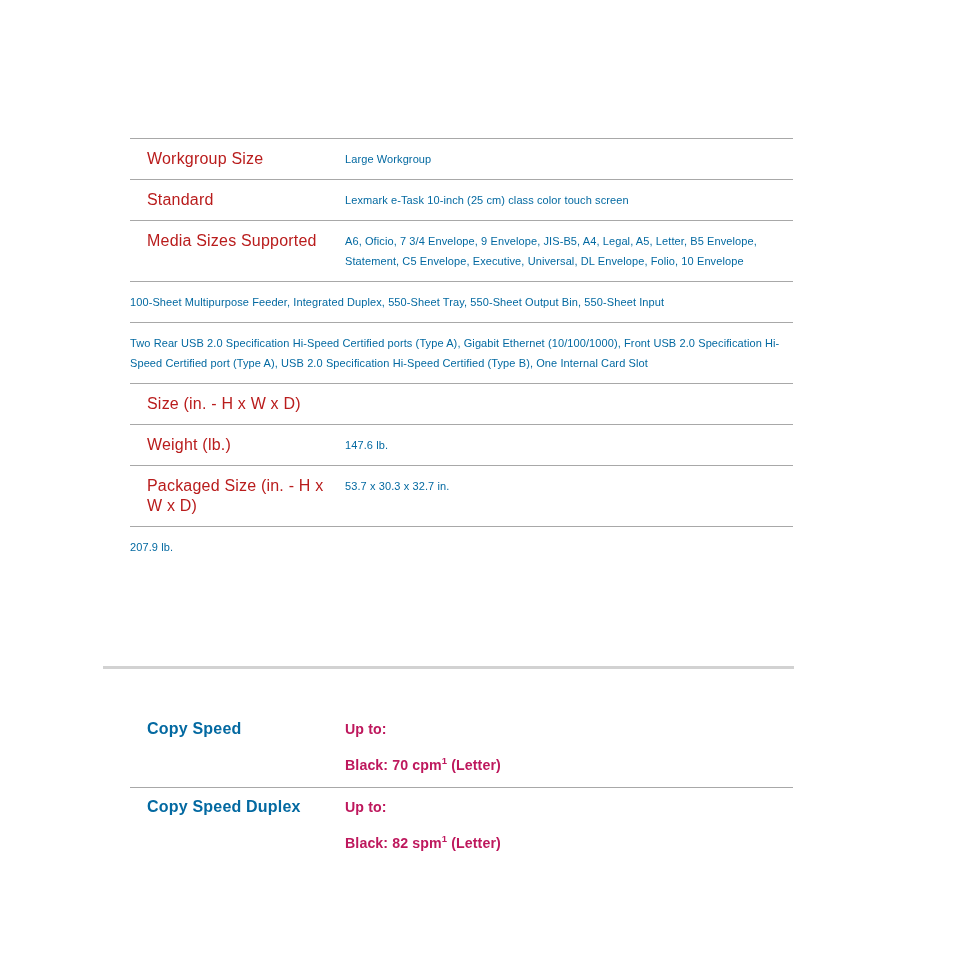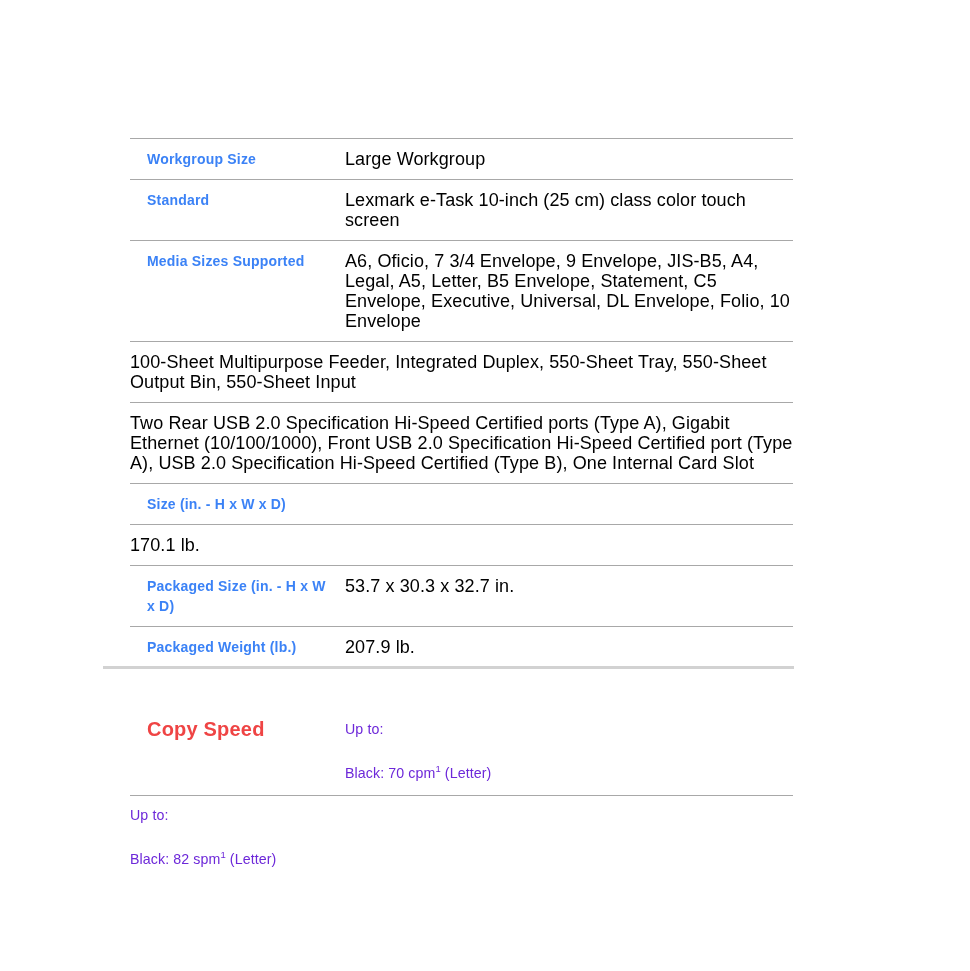--- a/index.html
+++ b/index.html
@@ -26,31 +26,31 @@
     width: 663px;
   }
   .spec-row {
     display: flex;
     border-top: 1px solid #a8a8a8;
   }
   .spec-label {
     width: 215px;
     flex: 0 0 215px;
     padding: 10px 16px 10px 17px;
-    font-size: 14px;
-    font-weight: 700;
-    color: #3b82f6;
+    font-size: 16px;
+    font-weight: 400;
+    color: #b91c1c;
     line-height: 20px;
     letter-spacing: 0.2px;
   }
   .spec-value {
     flex: 1;
     padding: 10px 0 10px 0;
-    font-size: 18px;
-    color: #000000;
+    font-size: 11px;
+    color: #0369a1;
     line-height: 20px;
     letter-spacing: 0.1px;
   }
 
   
   .section-divider {
     position: absolute;
     left: 103px;
     top: 666px;
     width: 691px;
@@ -65,35 +65,36 @@
     left: 130px;
     top: 710px;
     width: 663px;
   }
   .speed-row { display: flex; }
   .speed-row + .speed-row { border-top: 1px solid #a8a8a8; }
   .speed-label {
     width: 215px;
     flex: 0 0 215px;
     padding: 9px 16px 9px 17px;
-    font-size: 20px;
+    font-size: 16px;
     font-weight: 700;
-    color: #ef4444;
+    color: #0369a1;
     line-height: 20px;
     letter-spacing: 0.2px;
   }
   .speed-value {
     flex: 1;
     padding: 9px 0 12px 0;
     font-size: 14.2px;
-    color: #6d28d9;
+    color: #be185d;
     line-height: 20px;
     letter-spacing: 0.1px;
+    font-weight: bold;
   }
-  .speed-line2 { margin-top: 24px; }
+  .speed-line2 { margin-top: 16px; }
   .speed-value sup {
     font-size: 9.5px;
     line-height: 0;
     vertical-align: super;
   }
 </style>
 </head>
 <body>
 
 <div class="canvas">
@@ -121,48 +122,49 @@
 
     <div class="spec-row">
       <div class="spec-value">Two Rear USB 2.0 Specification Hi-Speed Certified ports (Type A), Gigabit Ethernet (10/100/1000), Front USB 2.0 Specification Hi-Speed Certified port (Type A), USB 2.0 Specification Hi-Speed Certified (Type B), One Internal Card Slot</div>
     </div>
 
     <div class="spec-row">
       <div class="spec-label">Size (in. - H x W x D)</div>
     </div>
 
     <div class="spec-row">
-      <div class="spec-value">170.1 lb.</div>
+      <div class="spec-label">Weight (lb.)</div>
+      <div class="spec-value">147.6 lb.</div>
     </div>
 
     <div class="spec-row">
       <div class="spec-label">Packaged Size (in. - H x W x D)</div>
       <div class="spec-value">53.7 x 30.3 x 32.7 in.</div>
     </div>
 
     <div class="spec-row">
-      <div class="spec-label">Packaged Weight (lb.)</div>
       <div class="spec-value">207.9 lb.</div>
     </div>
 
   </div>
 
   <div class="section-divider"></div>
 
   <div class="speed-table">
 
     <div class="speed-row">
       <div class="speed-label">Copy Speed</div>
       <div class="speed-value">
         <div class="speed-line1">Up to:</div>
         <div class="speed-line2"><span>Black: 70 cpm</span><sup>1</sup><span> (Letter)</span></div>
       </div>
     </div>
 
     <div class="speed-row">
+      <div class="speed-label">Copy Speed Duplex</div>
       <div class="speed-value">
         <div class="speed-line1">Up to:</div>
         <div class="speed-line2"><span>Black: 82 spm</span><sup>1</sup><span> (Letter)</span></div>
       </div>
     </div>
 
   </div>
 
 </div>
 

